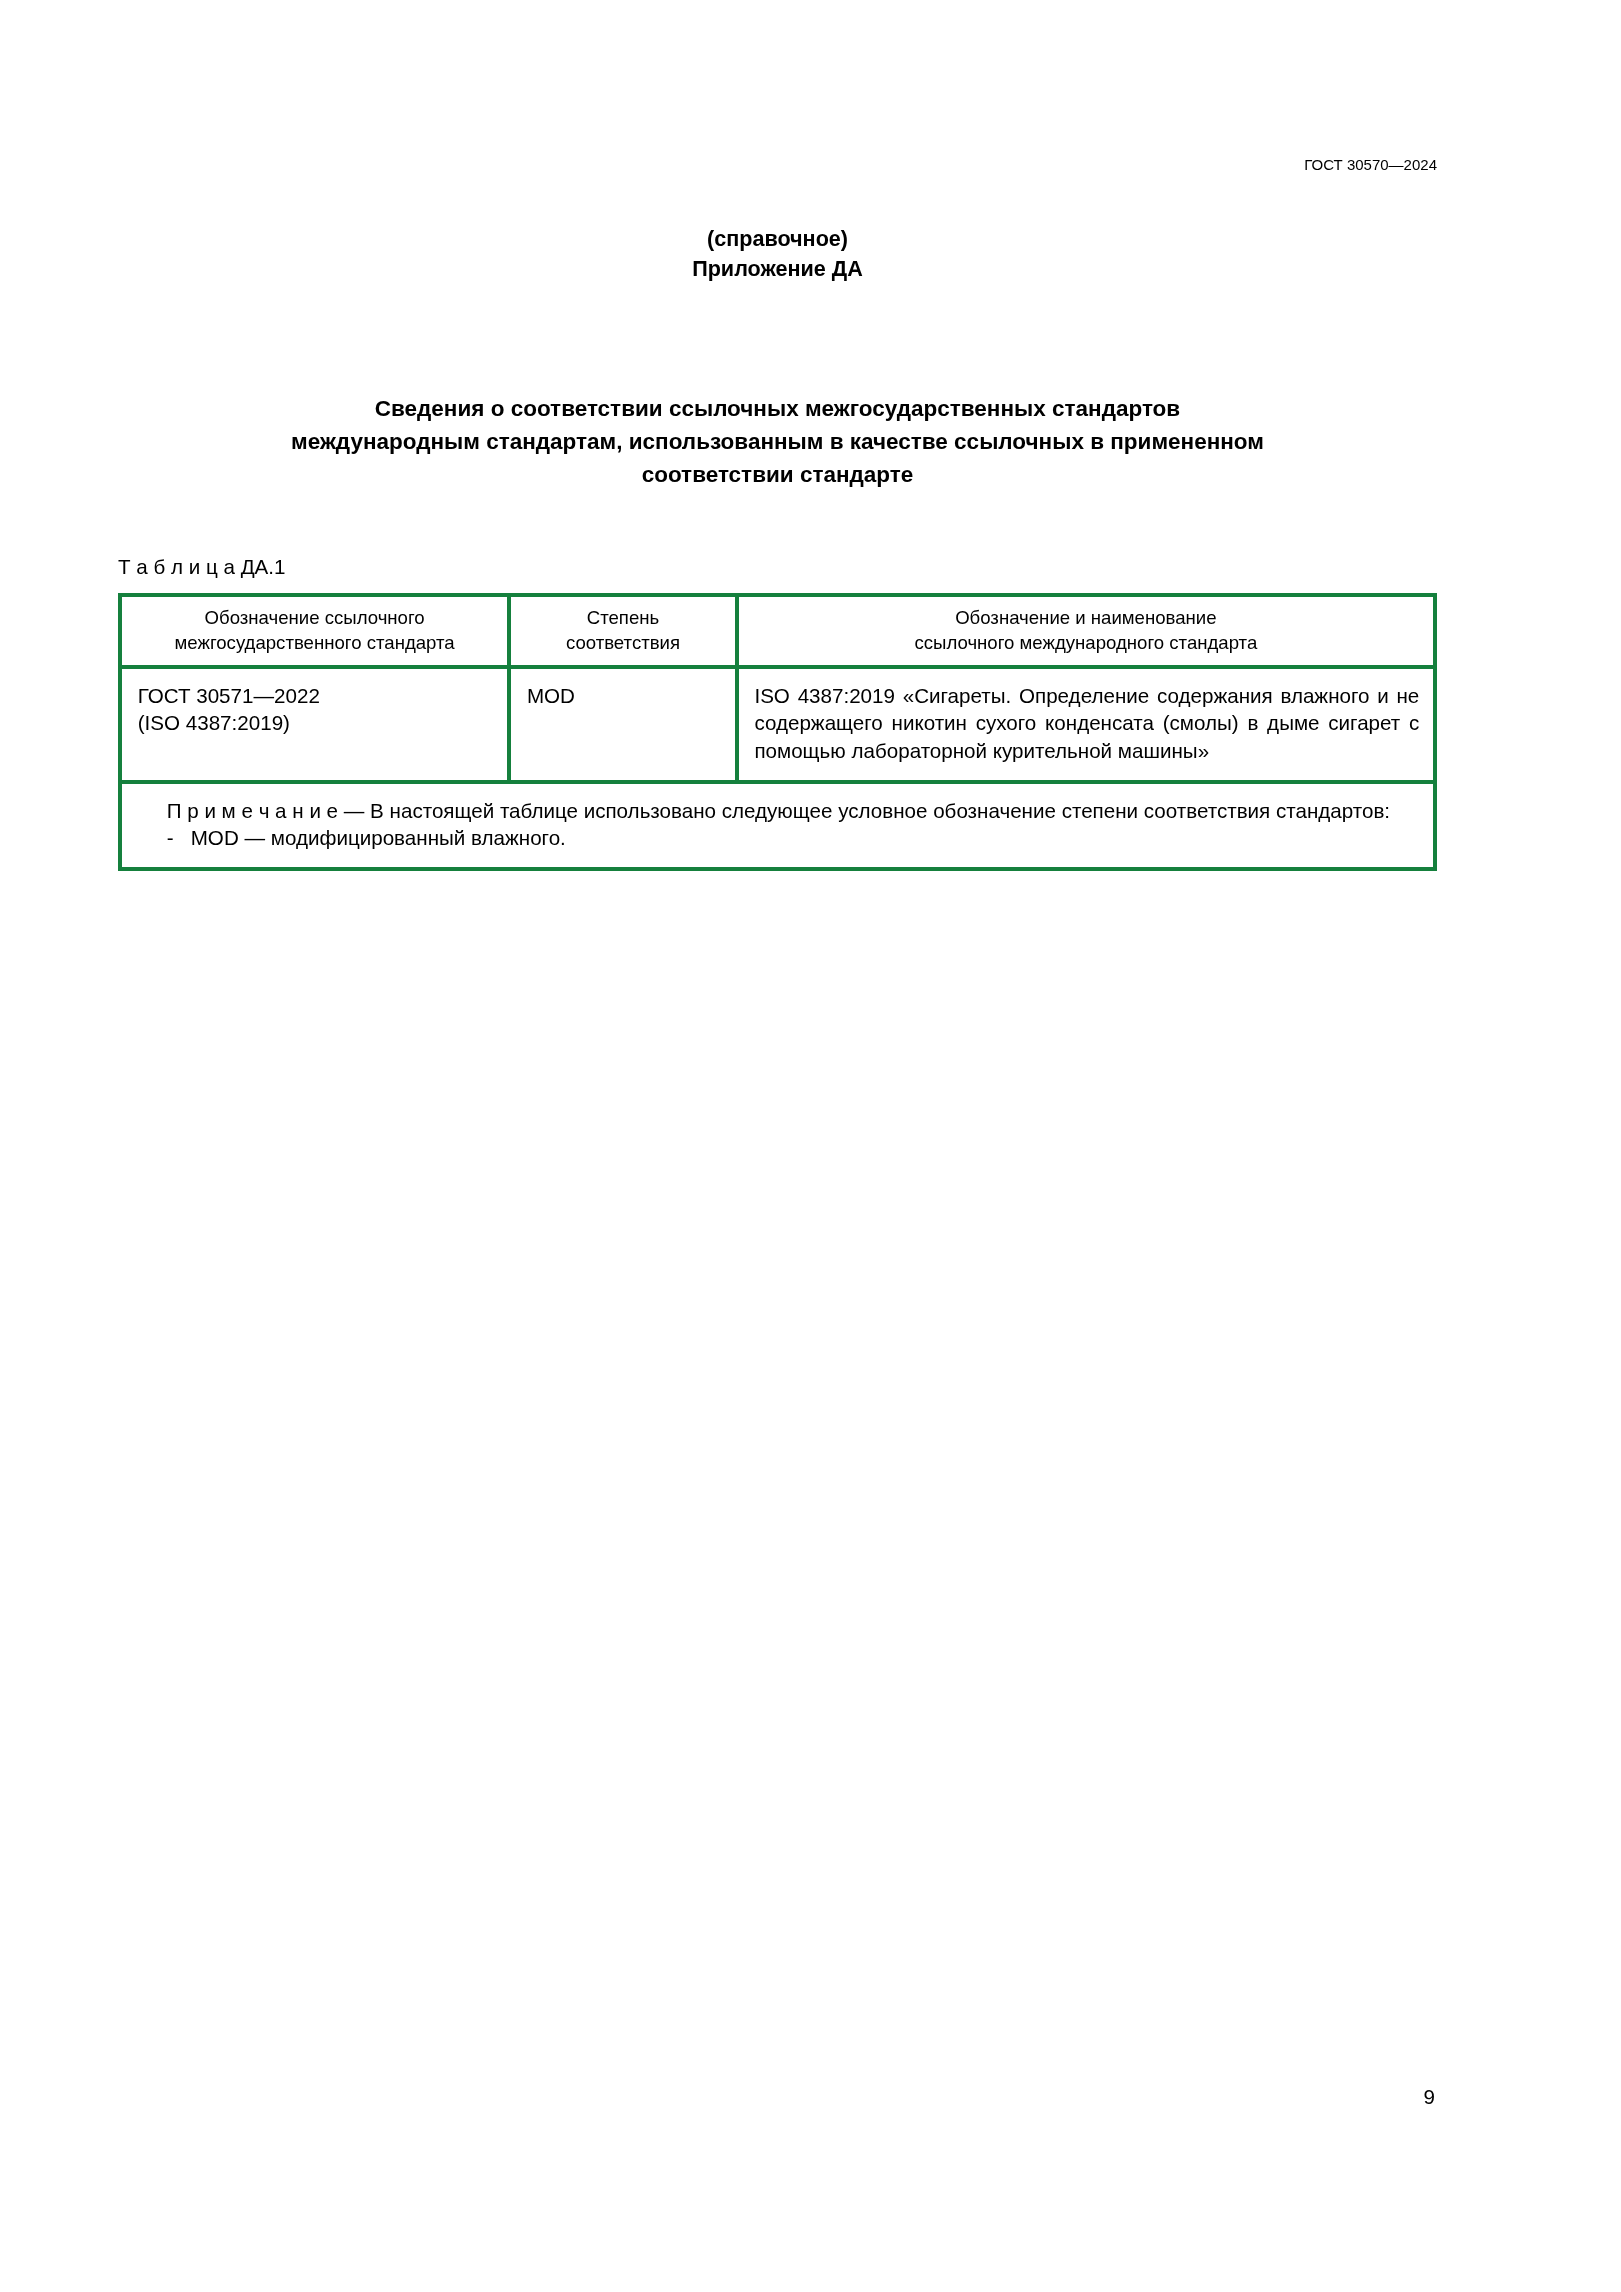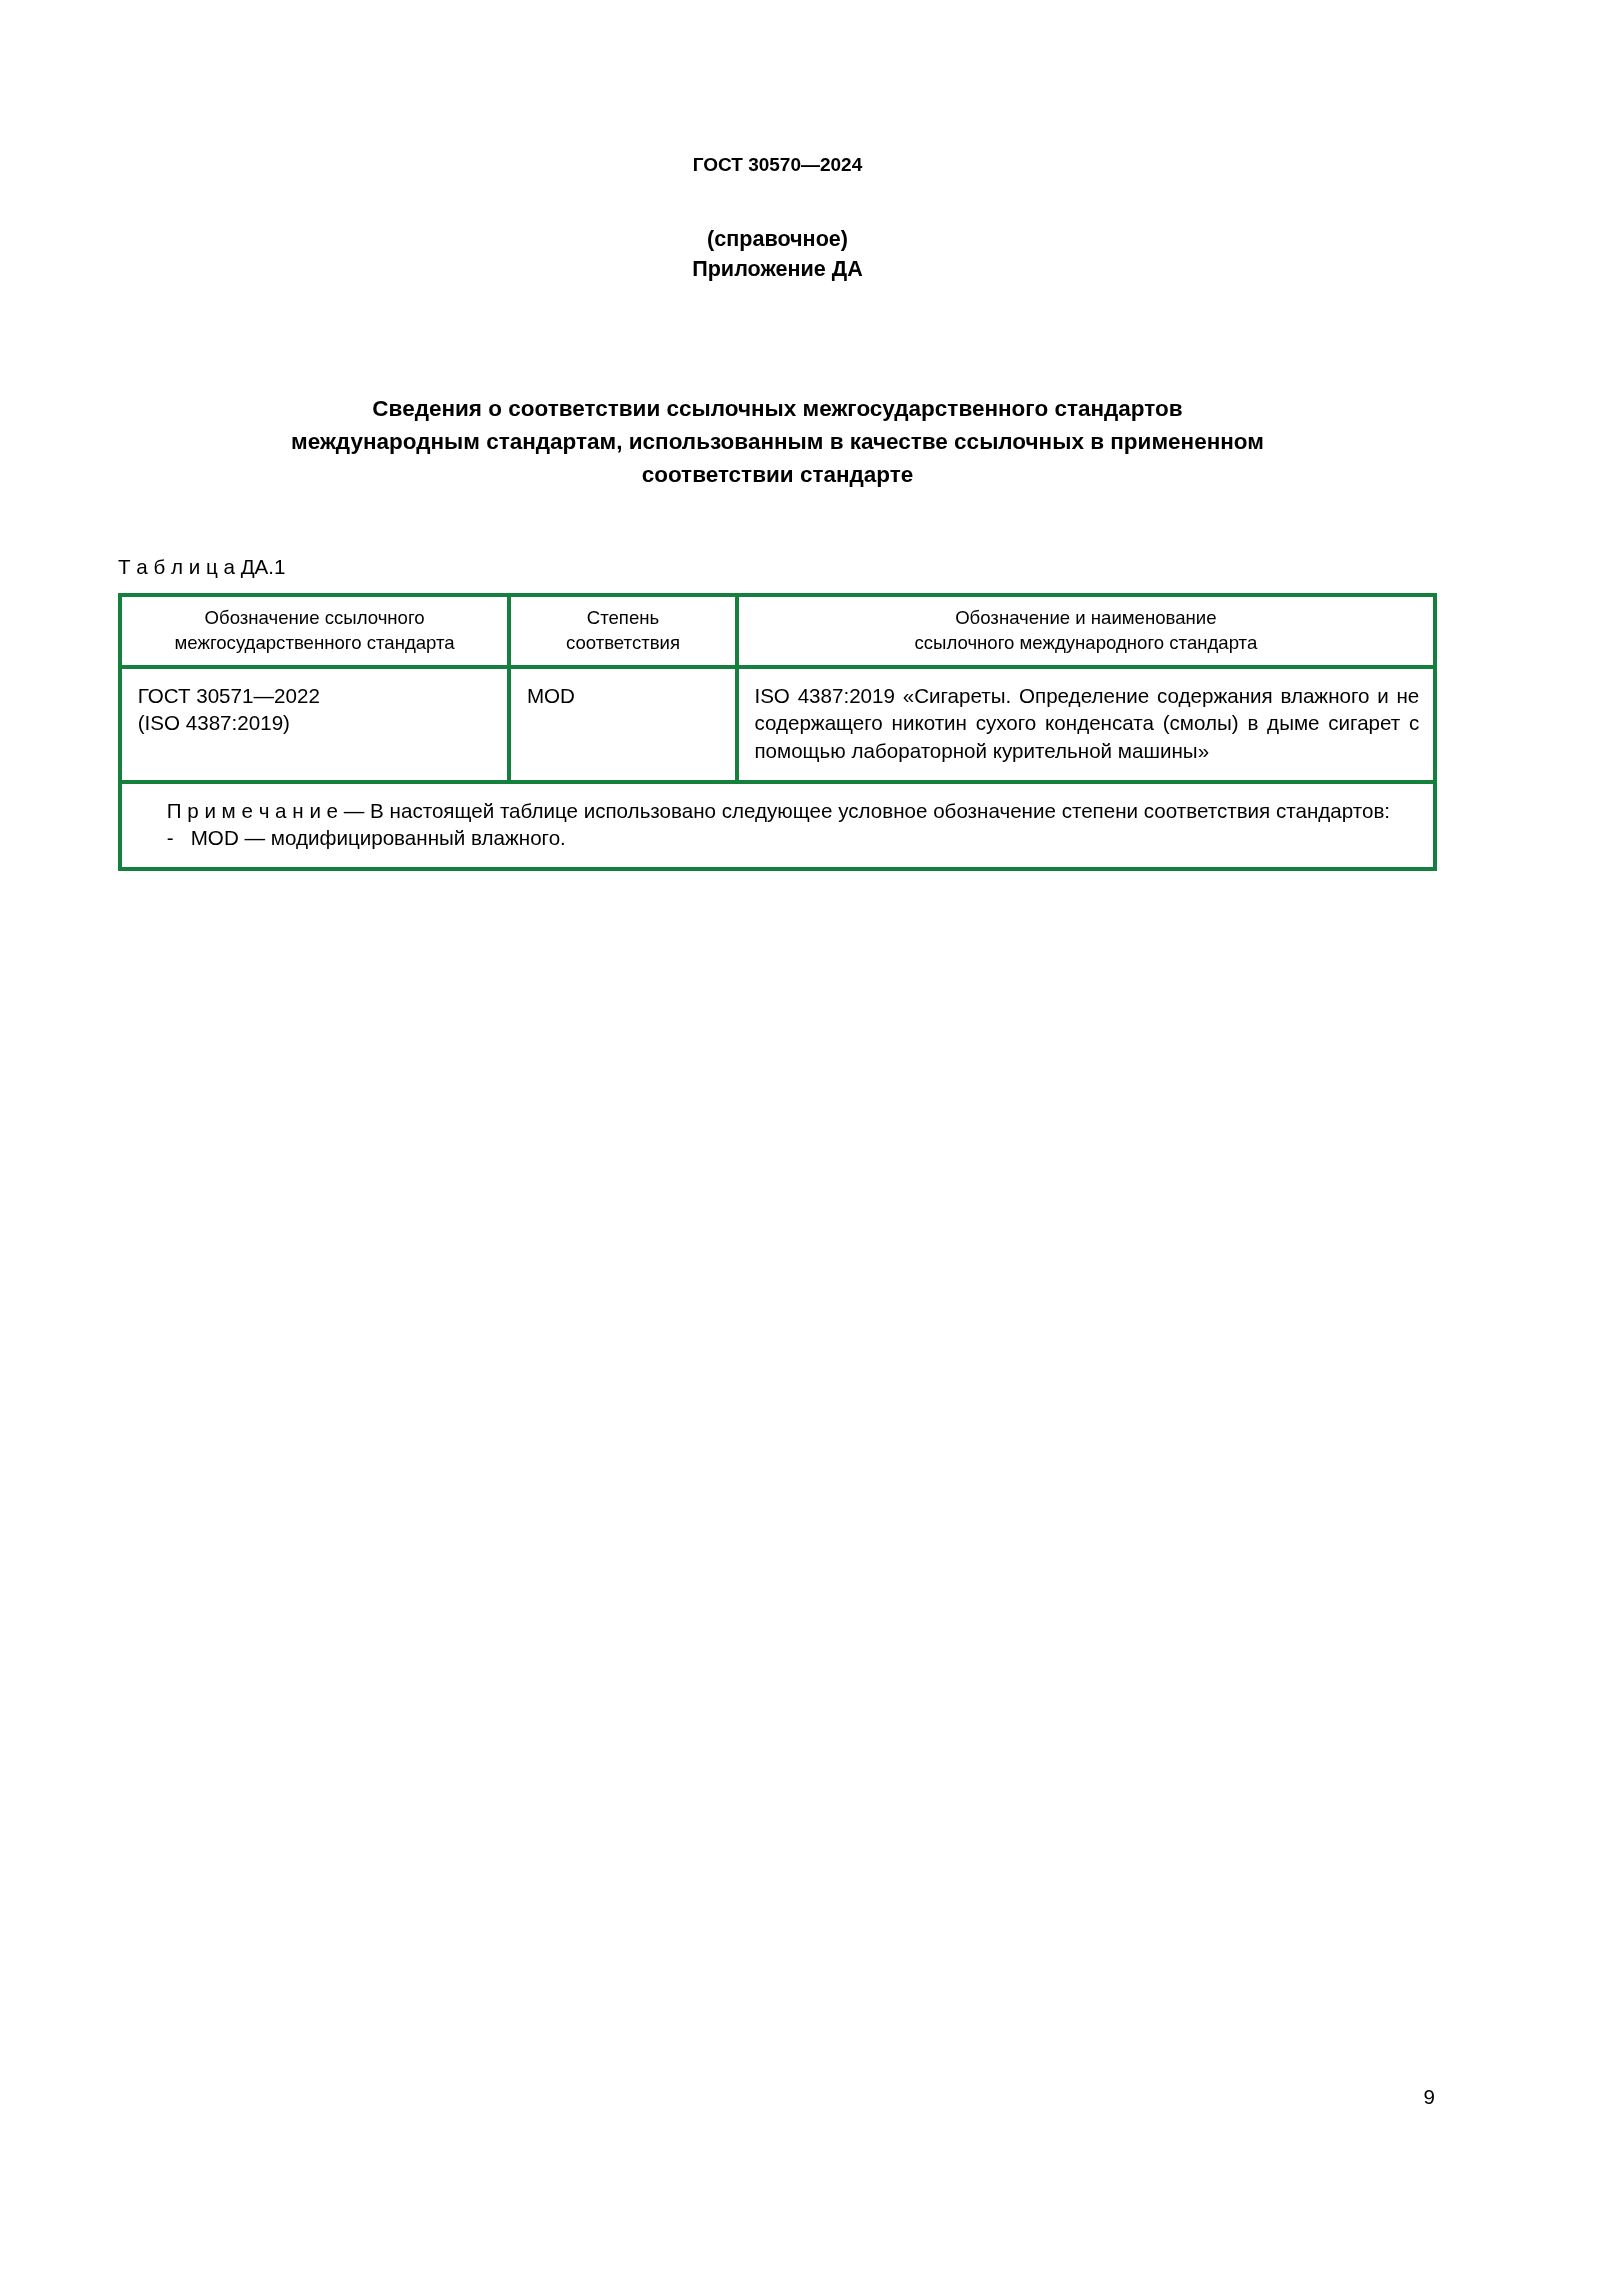--- a/index.html
+++ b/index.html
@@ -13,23 +13,23 @@
     font-family: "Liberation Sans", sans-serif;
     overflow: hidden;
   }
   .content {
     position: absolute;
     left: 118px;
     top: 152px;
     width: 1319px;
   }
   .doc-code {
-    text-align: center;
-    font-weight: bold;
-    font-size: 19px;
+    text-align: right;
+    font-weight: normal;
+    font-size: 15px;
     line-height: 26.5px;
   }
   .appendix {
     margin-top: 45px;
     text-align: center;
     font-weight: bold;
     font-size: 21.6px;
     line-height: 30px;
   }
   .heading {
@@ -108,21 +108,21 @@
   <div class="content">
 
     <div class="doc-code">ГОСТ 30570—2024</div>
 
     <div class="appendix">
       <div>(справочное)</div>
       <div>Приложение ДА</div>
     </div>
 
     <div class="heading">
-      <div>Сведения о соответствии ссылочных межгосударственного стандартов</div>
+      <div>Сведения о соответствии ссылочных межгосударственных стандартов</div>
       <div>международным  стандартам, использованным в качестве ссылочных в примененном</div>
       <div>соответствии стандарте</div>
     </div>
 
     <div class="table-label">Т а б л и ц а   ДА.1</div>
 
     <table class="gost-table">
       <colgroup>
         <col class="c1">
         <col class="c2">

